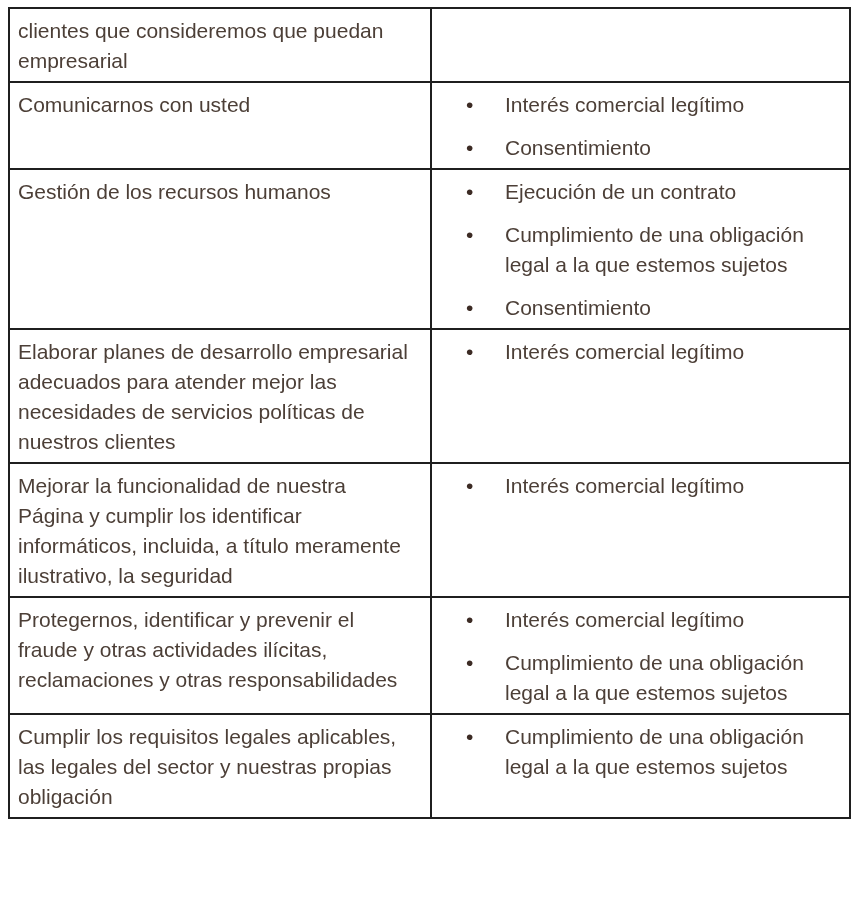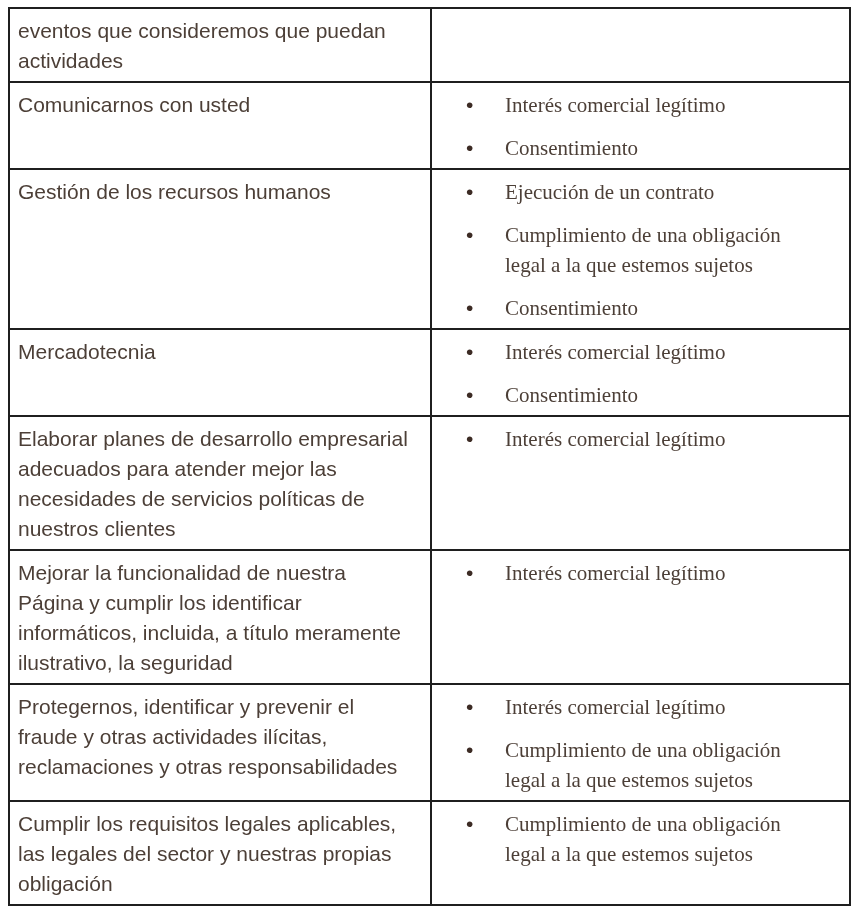--- a/index.html
+++ b/index.html
@@ -42,37 +42,37 @@
     margin-bottom:13px;
   }
   .basis-item:last-child{margin-bottom:0;}
   .bullet{
     flex:0 0 71px;
     padding-left:32px;
     color:var(--bullet-color);
     font-size:21px;
     line-height:30px;
   }
-  .basis-lines{flex:1 1 auto;font-family:Liberation Serif, serif;}
+  .basis-lines{flex:1 1 auto;}
   .basis-line{white-space:nowrap;}
 </style>
 </head>
 <body>
 
 <div class="page">
   <table class="doc-table">
     <colgroup>
       <col class="col-purpose">
       <col class="col-basis">
     </colgroup>
     <tbody>
         <tr>
           <td class="purpose-cell">
-            <div class="purpose-line">eventos que consideremos que puedan</div>
-            <div class="purpose-line">actividades</div>
+            <div class="purpose-line">clientes que consideremos que puedan</div>
+            <div class="purpose-line">empresarial</div>
           </td>
           <td class="basis-cell"></td>
         </tr>
         <tr>
           <td class="purpose-cell">
             <div class="purpose-line">Comunicarnos con usted</div>
           </td>
           <td class="basis-cell">
             <div class="basis-item">
               <span class="bullet">•</span>
@@ -97,39 +97,20 @@
               <span class="bullet">•</span>
               <div class="basis-lines">
                 <div class="basis-line">Ejecución de un contrato</div>
               </div>
             </div>
             <div class="basis-item">
               <span class="bullet">•</span>
               <div class="basis-lines">
                 <div class="basis-line">Cumplimiento de una obligación</div>
                 <div class="basis-line">legal a la que estemos sujetos</div>
-              </div>
-            </div>
-            <div class="basis-item">
-              <span class="bullet">•</span>
-              <div class="basis-lines">
-                <div class="basis-line">Consentimiento</div>
-              </div>
-            </div>
-          </td>
-        </tr>
-        <tr>
-          <td class="purpose-cell">
-            <div class="purpose-line">Mercadotecnia</div>
-          </td>
-          <td class="basis-cell">
-            <div class="basis-item">
-              <span class="bullet">•</span>
-              <div class="basis-lines">
-                <div class="basis-line">Interés comercial legítimo</div>
               </div>
             </div>
             <div class="basis-item">
               <span class="bullet">•</span>
               <div class="basis-lines">
                 <div class="basis-line">Consentimiento</div>
               </div>
             </div>
           </td>
         </tr>

